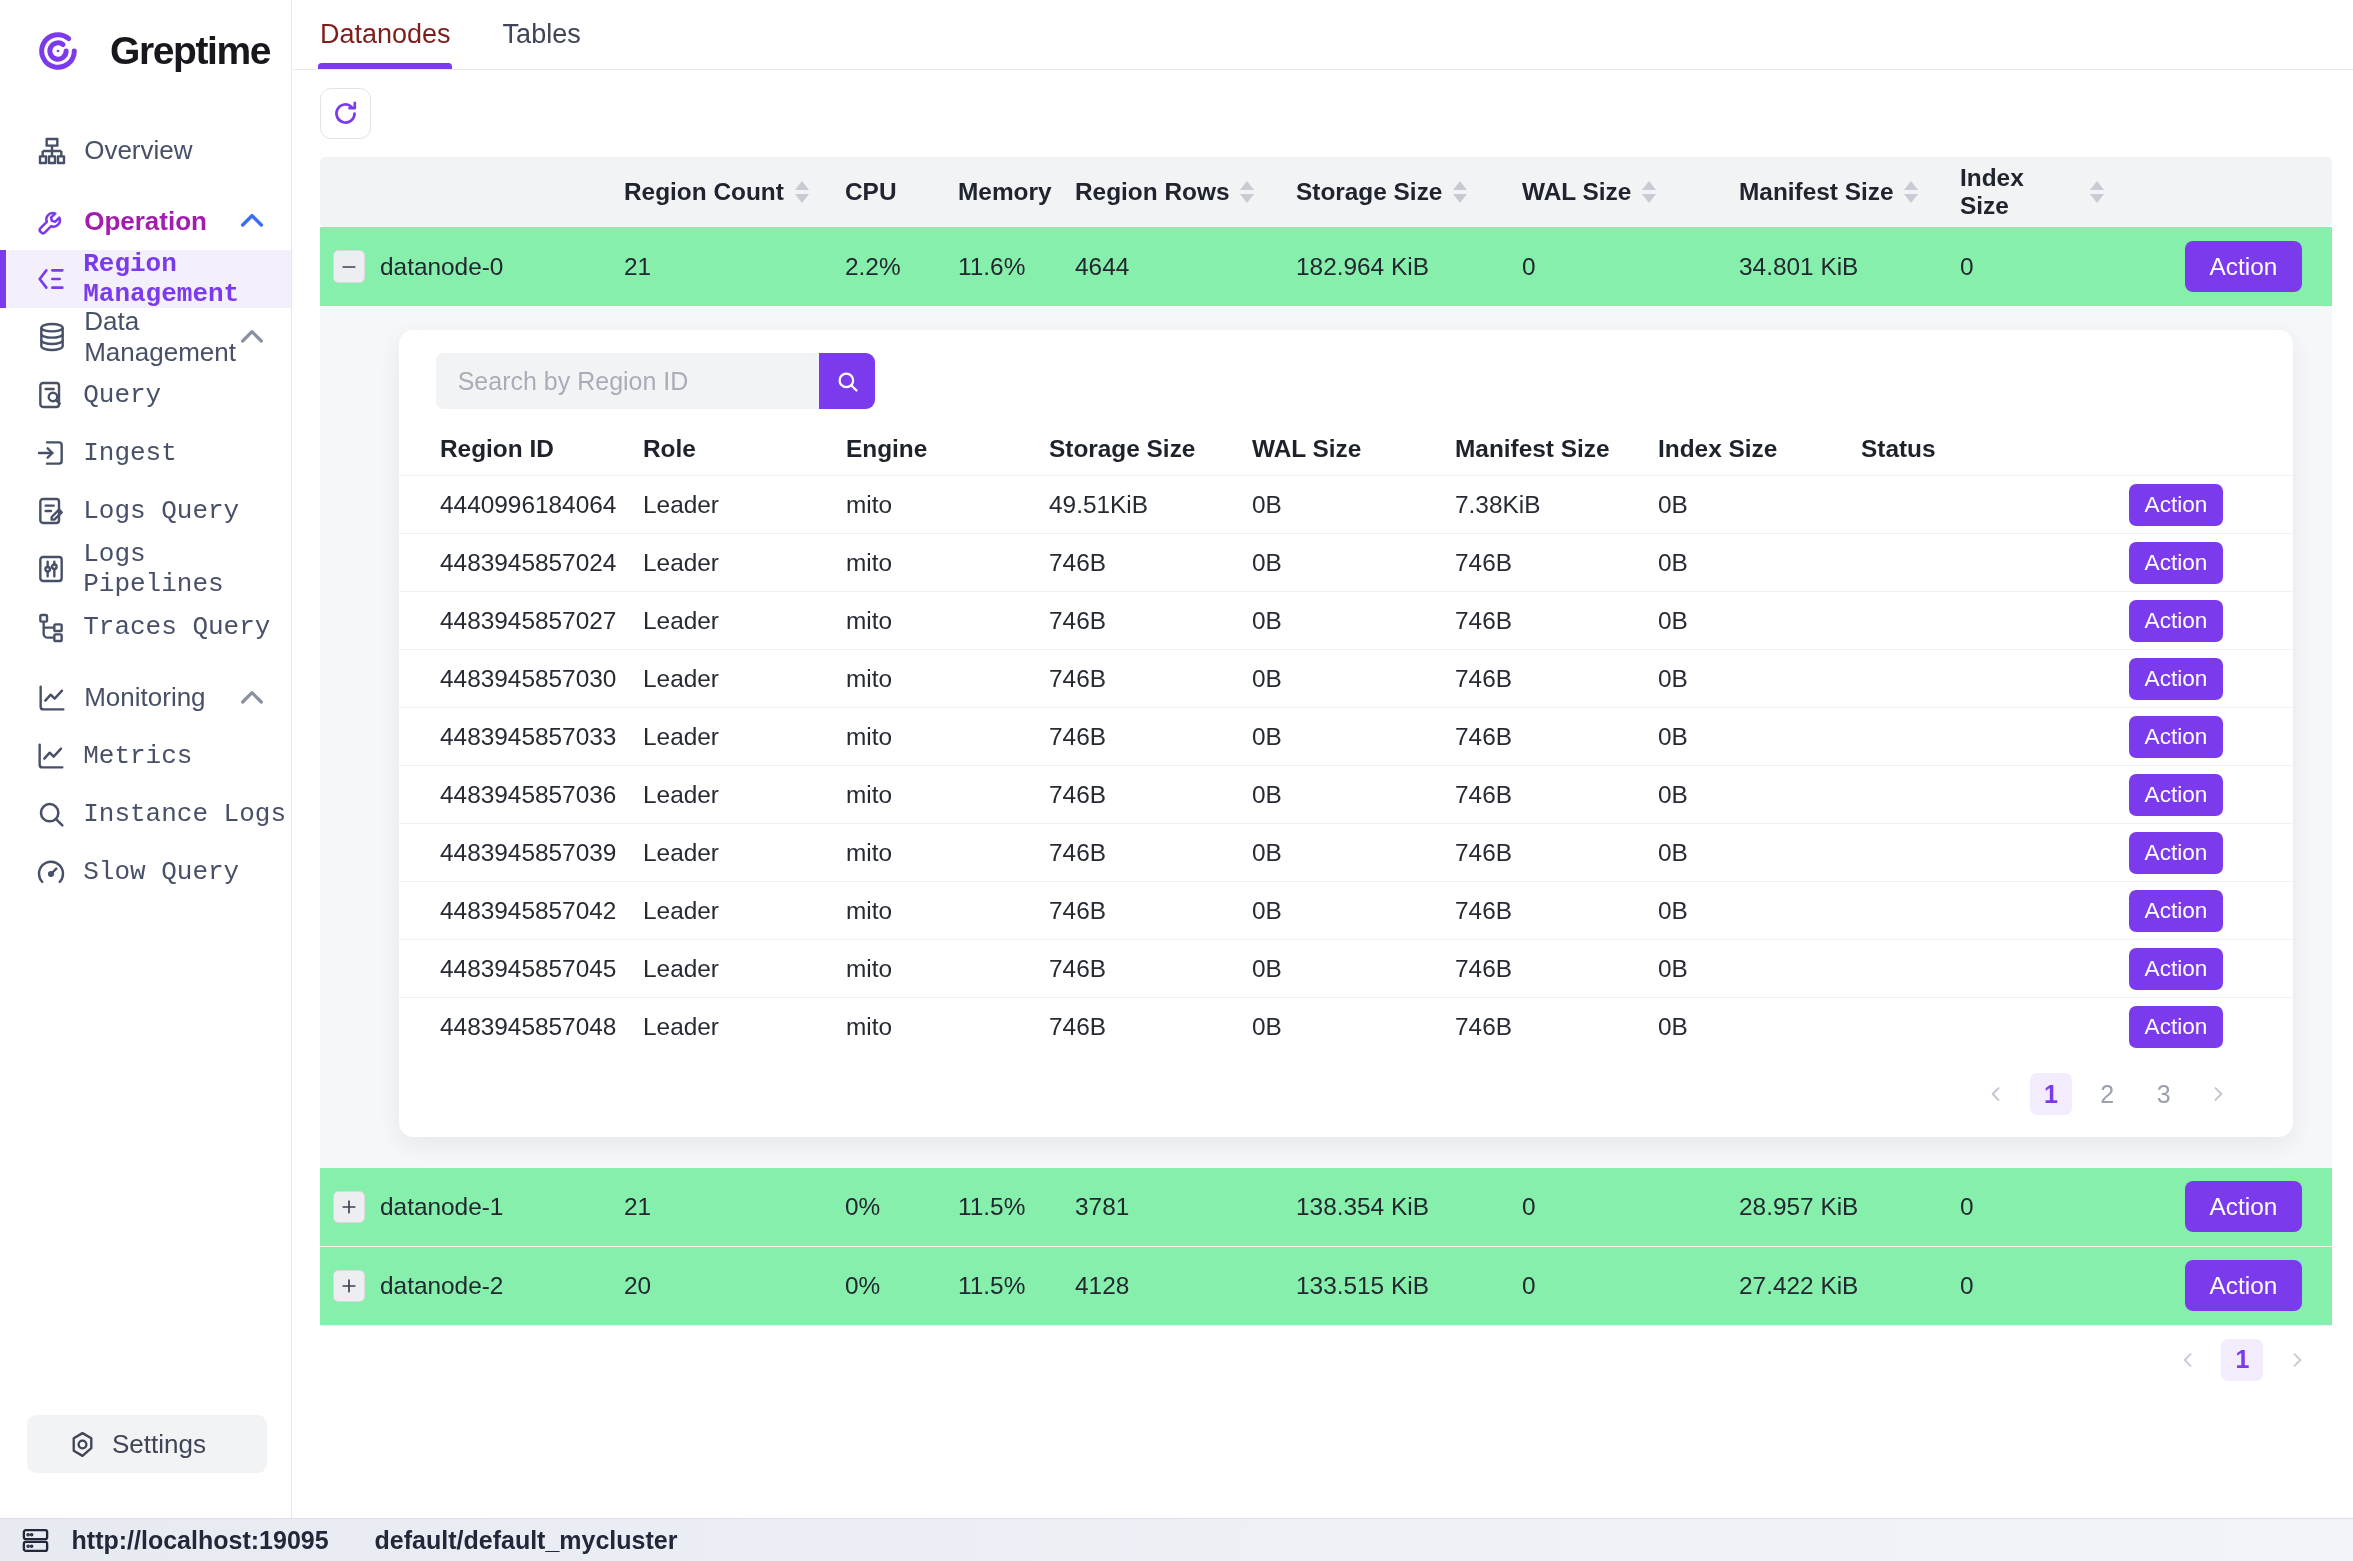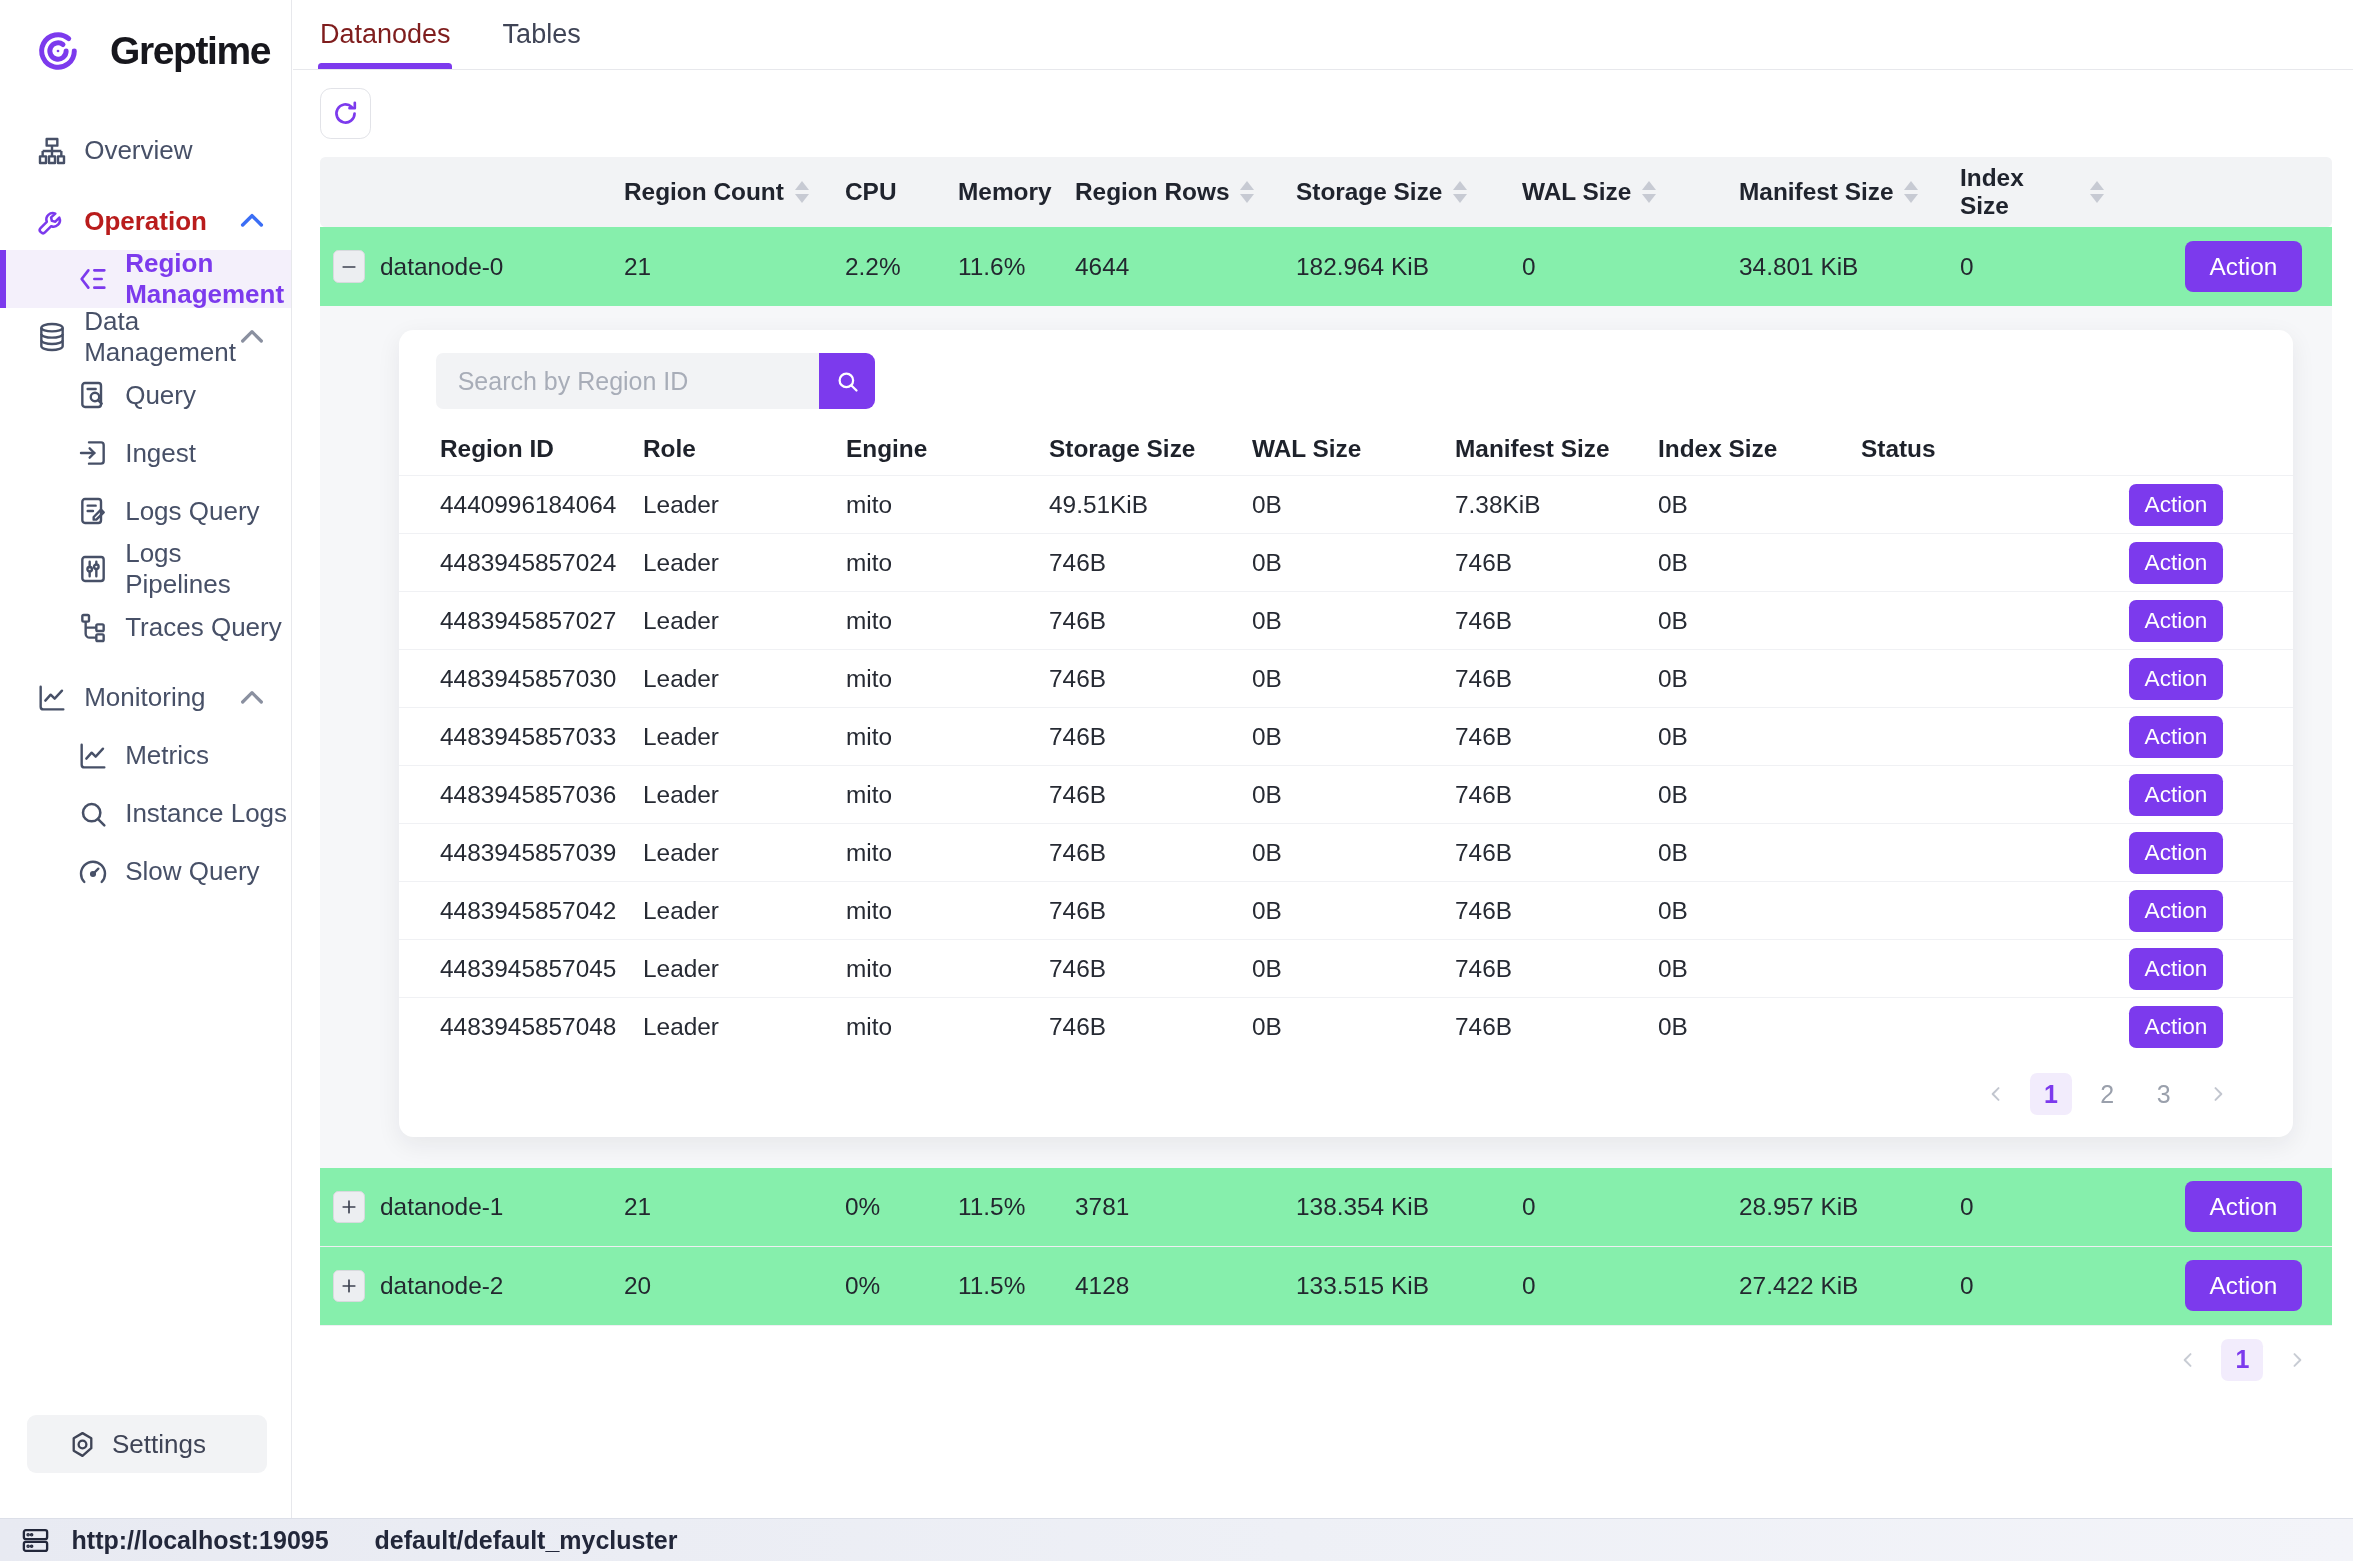--- a/index.html
+++ b/index.html
@@ -9,24 +9,24 @@
 
   
   .sidebar { position:absolute; left:0; top:0; width:292px; height:1518px;
     background:#fff; border-right:0.9px solid #e7e8ec; }
   .logo { display:flex; align-items:center; gap:23px; padding:21.7px 0 0 29px; }
   .logo-mark { width:58px; height:58px; }
   .logo-text { font-size:39px; font-weight:800; color:#17171d; letter-spacing:-1.4px; }
   .nav { margin-top:42px; }
   .nav-item { position:relative; height:58px; display:flex; align-items:center; gap:16.2px;
     padding-left:36px; font-size:26px; color:#475067; cursor:pointer; }
-  .nav-item.child { padding-left:77px; }
+  .nav-item.child { padding-left:35px;font-family:Liberation Mono, monospace; }
   .nav-item.gap { margin-top:12.6px; }
   .nav-item svg { width:32px; height:32px; flex:0 0 auto; }
-  .nav-item.accent { color:#b91c1c; font-weight:700; }
+  .nav-item.accent { color:#a21caf; font-weight:700; }
   .nav-item.active { background:#f4f0fb; color:#7c3aed; font-weight:700; }
   .nav-item.active::before { content:''; position:absolute; left:0; top:0; bottom:0;
     width:6.3px; background:#7c3aed; }
   .chev { position:absolute; right:23.5px; width:23.5px; height:23.5px; }
   .settings-btn { position:absolute; left:27px; bottom:45px; width:240px; height:58px;
     background:#f2f3f5; border-radius:9px; display:flex; align-items:center; gap:14px;
     padding-left:40px; font-size:26px; color:#3f4456; cursor:pointer; }
   .settings-btn svg { width:31px; height:31px; }
 
   

